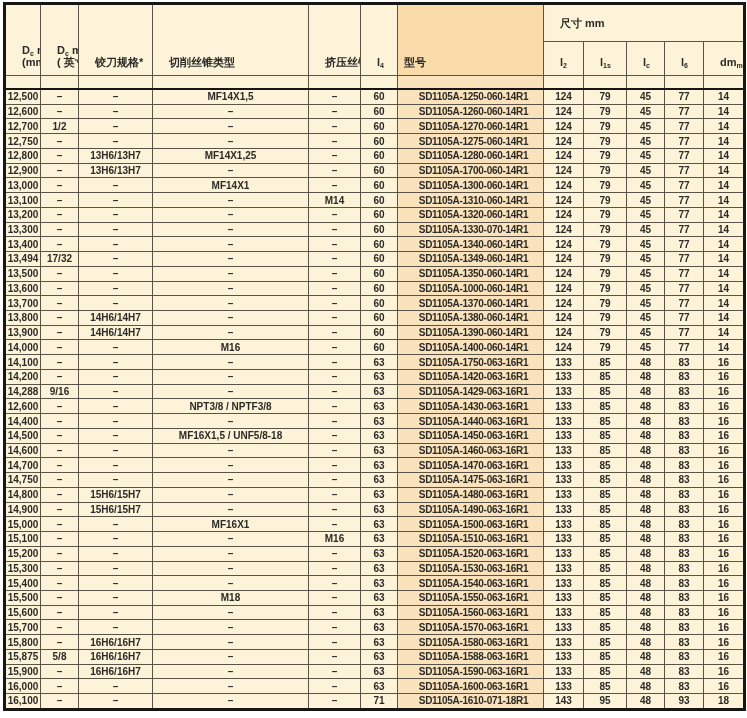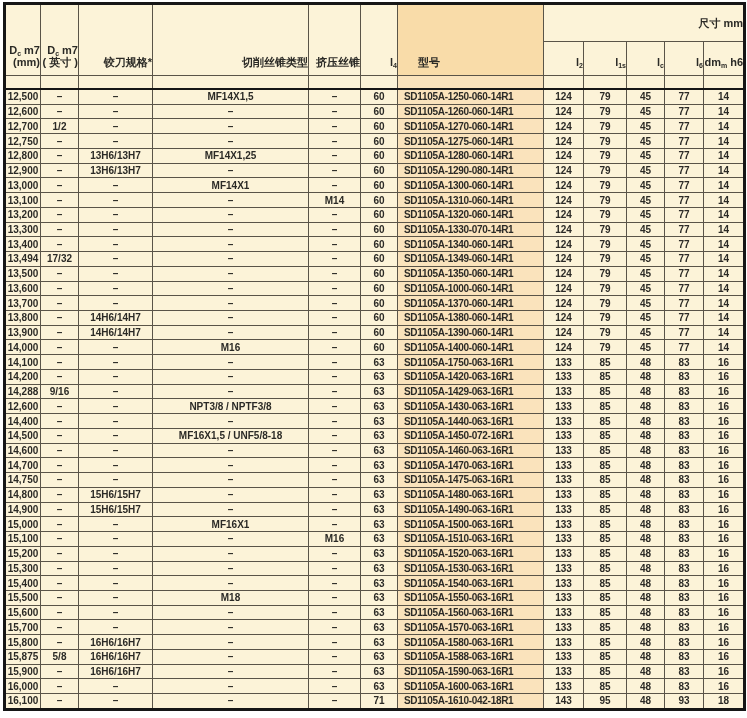--- a/index.html
+++ b/index.html
@@ -19,45 +19,46 @@
     border:3px solid var(--outer);
     background:var(--cream);
   }
   th,td{
     border:1px solid var(--bc);
     overflow:hidden;white-space:nowrap;
     font-weight:bold;color:var(--txt);
     padding:0;
   }
   thead th{
-    vertical-align:bottom;text-align:right;
+    vertical-align:bottom;text-align:left;
     font-size:11px;line-height:12px;
     padding-bottom:7px;
     background:var(--cream);
+    padding-left:16px;
   }
   tr.h1{height:38px;}
   tr.h2{height:34px;}
   th.model-h{
-    text-align:left;padding-left:20px;
+    text-align:left;padding-left:6px;
     background:var(--orange-h);
   }
   th.size-group{
     vertical-align:middle;padding-bottom:0;
   }
   tr.spacer td{height:12px;background:var(--cream);}
   tr.spacer td.model-c{background:var(--orange-c);}
   tr.spacer{border-bottom:2px solid var(--outer);}
   tbody.data td{
     height:13.74px;
     font-size:10px;line-height:13px;
     text-align:center;
     background:var(--cream);
   }
   tbody.data td.model-c{
-    text-align:left;padding-left:6px;
+    text-align:center;padding-left:6px;
     background:var(--orange-c);
     letter-spacing:-0.3px;
   }
   sub{font-size:7px;vertical-align:-2px;line-height:0;}
 </style>
 </head>
 <body>
 
 <div class="wrap">
   <table>
@@ -179,21 +180,21 @@
           <td>77</td>
           <td>14</td>
         </tr>
         <tr>
           <td>12,900</td>
           <td>–</td>
           <td>13H6/13H7</td>
           <td>–</td>
           <td>–</td>
           <td>60</td>
-          <td class="model-c">SD1105A-1290-080-14R1</td>
+          <td class="model-c">SD1105A-1700-060-14R1</td>
           <td>124</td>
           <td>79</td>
           <td>45</td>
           <td>77</td>
           <td>14</td>
         </tr>
         <tr>
           <td>13,000</td>
           <td>–</td>
           <td>–</td>
@@ -431,21 +432,21 @@
           <td>83</td>
           <td>16</td>
         </tr>
         <tr>
           <td>14,500</td>
           <td>–</td>
           <td>–</td>
           <td>MF16X1,5 / UNF5/8-18</td>
           <td>–</td>
           <td>63</td>
-          <td class="model-c">SD1105A-1450-072-16R1</td>
+          <td class="model-c">SD1105A-1450-063-16R1</td>
           <td>133</td>
           <td>85</td>
           <td>48</td>
           <td>83</td>
           <td>16</td>
         </tr>
         <tr>
           <td>14,600</td>
           <td>–</td>
           <td>–</td>
@@ -683,21 +684,21 @@
           <td>83</td>
           <td>16</td>
         </tr>
         <tr>
           <td>16,100</td>
           <td>–</td>
           <td>–</td>
           <td>–</td>
           <td>–</td>
           <td>71</td>
-          <td class="model-c">SD1105A-1610-042-18R1</td>
+          <td class="model-c">SD1105A-1610-071-18R1</td>
           <td>143</td>
           <td>95</td>
           <td>48</td>
           <td>93</td>
           <td>18</td>
         </tr>
       </tbody>
   </table>
 </div>
 

